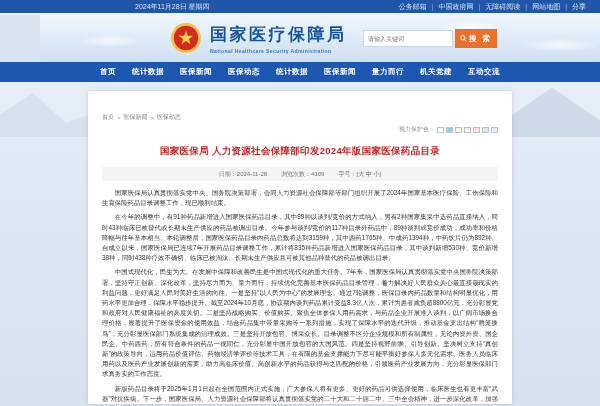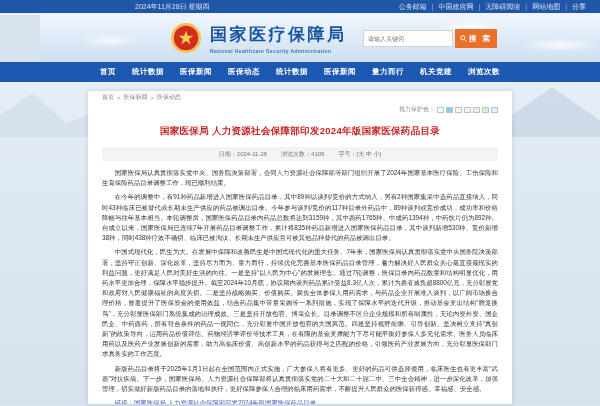--- a/index.html
+++ b/index.html
@@ -31,21 +31,21 @@
   
   .mainnav { height:20px; background:#1c57b2; display:flex; align-items:center; justify-content:space-between; padding:0 100px; }
   .mainnav a { color:#fff; font-size:7.5px; font-weight:bold; text-decoration:none; letter-spacing:.5px; cursor:pointer; }
 
   
   .page { position:relative; height:322px; background:linear-gradient(180deg,#e6eef7 0%,#dde7f2 40%,#d8e2ee 100%); }
   .mountain { position:absolute; top:0; height:55px; background:rgba(168,184,205,.35); }
   .mountain.m1 { left:440px; width:160px; clip-path:polygon(0 100%,25% 30%,45% 60%,70% 10%,100% 70%,100% 100%); }
   .mountain.m2 { left:0; width:110px; clip-path:polygon(0 60%,30% 20%,60% 75%,100% 45%,100% 100%,0 100%); opacity:.6; }
 
-  .card { position:absolute; left:88px; top:9px; width:424px; height:313px; background:#fff; box-shadow:0 0 4px rgba(90,110,140,.25); padding:2px 14px 0 14px; overflow:hidden; }
+  .card { position:absolute; left:88px; top:9px; width:424px; height:313px; background:#fff; box-shadow:0 0 4px rgba(90,110,140,.25); padding:22px 14px 0 14px; overflow:hidden; }
 
   .crumb-row { font-size:6px; color:#808080; display:flex; gap:3px; align-items:center; }
   .crumb-row a { color:#808080; text-decoration:none; cursor:pointer; }
   .vision-row { margin-top:3px; display:flex; justify-content:flex-end; align-items:center; font-size:6px; color:#8a8a8a; gap:2px; }
   .swatch { width:7px; height:6px; border:1px solid #b8c4d0; display:inline-block; cursor:pointer; }
 
   .art-title { margin-top:11px; text-align:center; font-size:9.5px; font-weight:bold; color:#c32222; letter-spacing:.3px; }
   .meta-strip { margin-top:9px; background:#f4f4f4; height:14px; display:flex; align-items:center; justify-content:center; gap:14px; font-size:6px; color:#757575; }
 
   .article { margin-top:7px; font-size:6.4px; line-height:10.2px; color:#333; text-align:justify; }
@@ -97,21 +97,21 @@
 
 <div class="mainnav">
   <a>首页</a>
   <a>统计数据</a>
   <a>医保新闻</a>
   <a>医保动态</a>
   <a>统计数据</a>
   <a>医保新闻</a>
   <a>量力而行</a>
   <a>机关党建</a>
-  <a>浏览次数</a>
+  <a>互动交流</a>
 </div>
 
 <div class="page">
   <div class="mountain m1"></div>
   <div class="mountain m2"></div>
 
   <div class="card">
 
     <div class="crumb-row">
       <a>首页</a>

